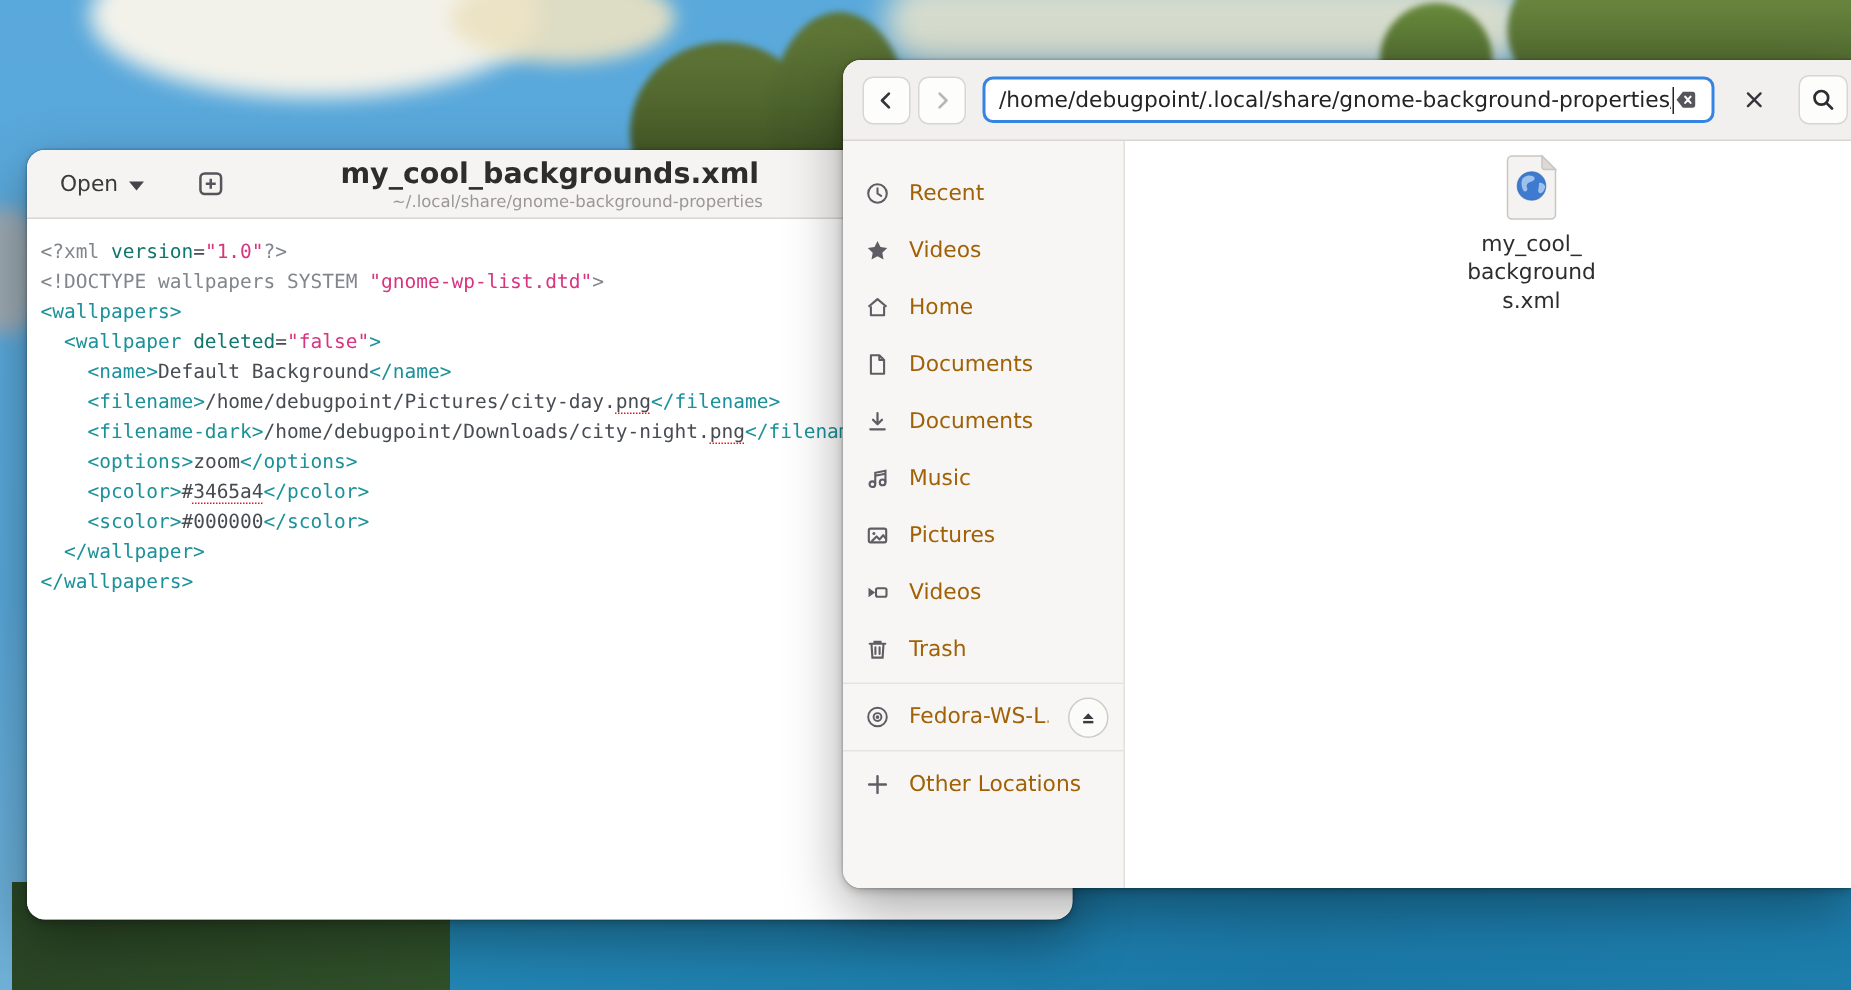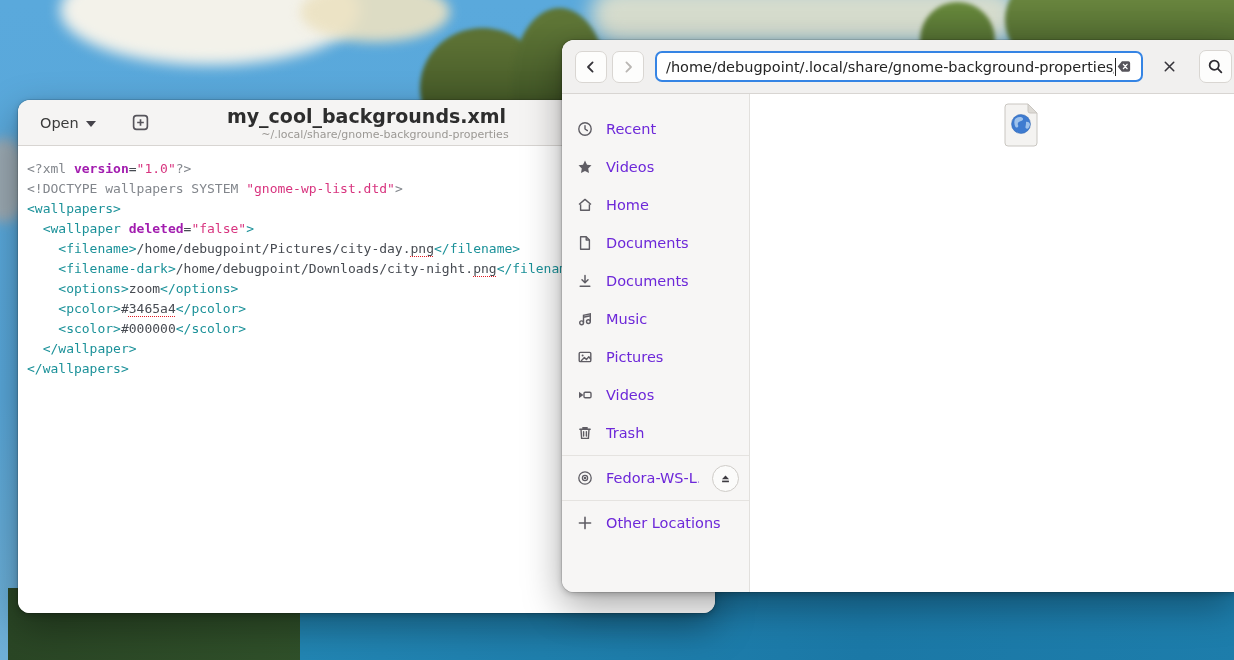--- a/index.html
+++ b/index.html
@@ -29,42 +29,42 @@
   .editor-hb { height:46px; background:#f5f4f3; border-bottom:1px solid #d8d5d2; position:relative; display:flex; align-items:center; padding:0 12px; flex:none; }
   .open-btn { display:flex; align-items:center; gap:7px; padding:5px 10px; border-radius:6px; color:#3a3a3a; font-size:14.5px; cursor:pointer; }
   .open-arrow { width:0; height:0; border-left:5px solid transparent; border-right:5px solid transparent; border-top:6px solid #45434a; margin-top:2px; }
   .newtab-btn { margin-left:22px; width:26px; height:26px; display:flex; align-items:center; justify-content:center; border-radius:6px; color:#56545b; cursor:pointer; }
   .ed-titlebox { position:absolute; left:0; right:0; top:5px; text-align:center; pointer-events:none; }
   .ed-title { font-size:19px; font-weight:bold; color:#2d2d2d; }
   .ed-subtitle { font-size:11px; color:#9b9894; margin-top:1px;padding-left:37px; }
   .ed-body { flex:1; background:#ffffff; padding:13px 0 0 9px; overflow:hidden; }
   .code-line { font-family:"DejaVu Sans Mono","Liberation Mono",monospace; font-size:13px; line-height:20px; white-space:pre; }
   .code-line .g { color:#82868c; }
-  .code-line .a { color:#a21caf; font-weight:bold; }
+  .code-line .a { color:#0f766e; font-weight:normal; }
   .code-line .s { color:#d8347f; }
   .code-line .t { color:#1b9199; font-weight:normal; }
   .code-line .p { color:#474b52; }
   .code-line .hl { background:#d2d2d2; }
   .code-line .sq { text-decoration:underline dotted #e01b24 1px; text-underline-offset:3px; }
 
   
   .files { left:562px; top:40px; width:672px; height:552px; border-radius:12px 0 0 12px; z-index:3; overflow:hidden; display:flex; flex-direction:column; }
   .files-hb { height:54px; background:#f1f0ef; border-bottom:1px solid #d8d5d2; display:flex; align-items:center; padding:0 12px 0 13px; gap:5px; flex:none; }
   .nav-btn { width:32px; height:32px; border-radius:7px; background:#fdfdfc; border:1px solid #d9d6d2; display:flex; align-items:center; justify-content:center; flex:none; cursor:pointer; }
   .nav-btn.disabled { color:#b9b6b3; }
   .nav-btn { color:#36343a; }
   .path-entry { margin-left:6px; flex:none; width:488px; height:31px; background:#ffffff; border:2px solid #3584e4; border-radius:7px; display:flex; align-items:center; padding:0 8px 0 9px; font-size:14.5px; color:#242424; position:relative; }
   .path-text { white-space:nowrap; overflow:hidden; }
   .caret { display:inline-block; width:1.5px; height:18px; background:#242424; margin-left:1px; vertical-align:middle; }
   .clear-icon { margin-left:auto; color:#57555c; display:flex; cursor:pointer; }
   .close-path-btn { width:30px; height:30px; margin-left:6px; display:flex; align-items:center; justify-content:center; color:#36343a; border-radius:7px; cursor:pointer; flex:none; }
   .search-btn { width:33px; height:33px; margin-left:10px; background:#fdfdfc; border:1px solid #d9d6d2; border-radius:7px; display:flex; align-items:center; justify-content:center; color:#2e2c32; cursor:pointer; flex:none; }
   .files-body { flex:1; display:flex; min-height:0; }
   .sidebar { width:188px; background:#f7f6f5; border-right:1px solid #e2e0dd; padding-top:16px; flex:none; }
-  .sb-row { height:38px; display:flex; align-items:center; padding:0 10px 0 15px; gap:13px; cursor:pointer; color:#6d28d9; font-size:14.5px; }
+  .sb-row { height:38px; display:flex; align-items:center; padding:0 10px 0 15px; gap:13px; cursor:pointer; color:#a16207; font-size:14.5px; }
   .sb-row .sb-icon { width:16px; height:16px; color:#5f5d64; display:flex; flex:none; }
   .sb-label { flex:1; white-space:nowrap; overflow:hidden; }
   .sb-sep { height:1px; background:#e5e3e0; margin:3px 0; }
   .eject-btn { width:27px; height:27px; border-radius:50%; background:#fbfbfa; border:1px solid #cfccc8; display:flex; align-items:center; justify-content:center; color:#3c3a40; cursor:pointer; flex:none; }
   .content { flex:1; background:#ffffff; position:relative; }
   .file-item { position:absolute; left:226px; top:9px; width:90px; display:flex; flex-direction:column; align-items:center; cursor:pointer; }
   .file-label { margin-top:7px; font-size:14.5px; line-height:19px; color:#2d2d2d; text-align:center; white-space:pre-line; }
 </style>
 </head>
 <body>
@@ -99,20 +99,21 @@
       <div class="ed-titlebox">
         <div class="ed-title">my_cool_backgrounds.xml</div>
         <div class="ed-subtitle">~/.local/share/gnome-background-properties</div>
       </div>
     </div>
     <div class="ed-body" id="code-area">
         <div class="code-line"><span class="g">&lt;?xml </span><span class="a">version</span><span class="p">=</span><span class="s">"1.0"</span><span class="g">?&gt;</span></div>
         <div class="code-line"><span class="g">&lt;!DOCTYPE wallpapers SYSTEM </span><span class="s">"gnome-wp-list.dtd"</span><span class="g">&gt;</span></div>
         <div class="code-line"><span class="t">&lt;wallpapers&gt;</span></div>
         <div class="code-line"><span class="p">  </span><span class="t">&lt;wallpaper </span><span class="a">deleted</span><span class="p">=</span><span class="s">"false"</span><span class="t">&gt;</span></div>
+        <div class="code-line"><span class="p">    </span><span class="t">&lt;name&gt;</span><span class="p">Default Background</span><span class="t">&lt;/name&gt;</span></div>
         <div class="code-line"><span class="p">    </span><span class="t">&lt;filename&gt;</span><span class="p">/home/debugpoint/Pictures/city-day.</span><span class="p sq">png</span><span class="t">&lt;/filename&gt;</span></div>
         <div class="code-line"><span class="p">    </span><span class="t">&lt;filename-dark&gt;</span><span class="p">/home/debugpoint/Downloads/city-night.</span><span class="p sq">png</span><span class="t">&lt;/filename-dark&gt;</span></div>
         <div class="code-line"><span class="p">    </span><span class="t">&lt;options&gt;</span><span class="p">zoom</span><span class="t">&lt;/options&gt;</span></div>
         <div class="code-line"><span class="p">    </span><span class="t">&lt;pcolor&gt;</span><span class="p">#</span><span class="p sq">3465a4</span><span class="t">&lt;/pcolor&gt;</span></div>
         <div class="code-line"><span class="p">    </span><span class="t">&lt;scolor&gt;</span><span class="p">#000000</span><span class="t">&lt;/scolor&gt;</span></div>
         <div class="code-line"><span class="p">  </span><span class="t">&lt;/wallpaper&gt;</span></div>
         <div class="code-line"><span class="t">&lt;/wallpapers&gt;</span></div>
       </div>
   </div>
 
@@ -265,18 +266,21 @@
       <div class="content">
         <div class="file-item">
           <svg width="38" height="44" viewBox="0 0 38 44">
             <path d="M3 4a3 3 0 0 1 3-3h20l9 9v30a3 3 0 0 1-3 3H6a3 3 0 0 1-3-3z" fill="#f4f3f1" stroke="#c9c6c1" stroke-width="1"></path>
             <path d="M26 1l9 9h-7a2 2 0 0 1-2-2z" fill="#dddad5" stroke="#c9c6c1" stroke-width="1"></path>
             <circle cx="19" cy="21" r="9.5" fill="#3e7bd0"></circle>
             <path d="M13 16c2-2 5-2.5 7-1.5s1 3-1 3.5-4 2-3 4-1 3.5-2.5 2A9.5 9.5 0 0 1 13 16z" fill="#9ec2ec"></path>
             <path d="M24 19c1.5-.5 3.5.5 4 2 .3 1.2-.5 3.5-2 4.5s-3-.5-2.5-2 .5-4 .5-4.5z" fill="#9ec2ec"></path>
             <circle cx="19" cy="21" r="9.5" fill="none" stroke="#2f62ad" stroke-width=".8" opacity=".6"></circle>
           </svg>
+          <div class="file-label">my_cool_
+background
+s.xml</div>
         </div>
       </div>
     </div>
   </div>
 
 </div>
 
 </body></html>

